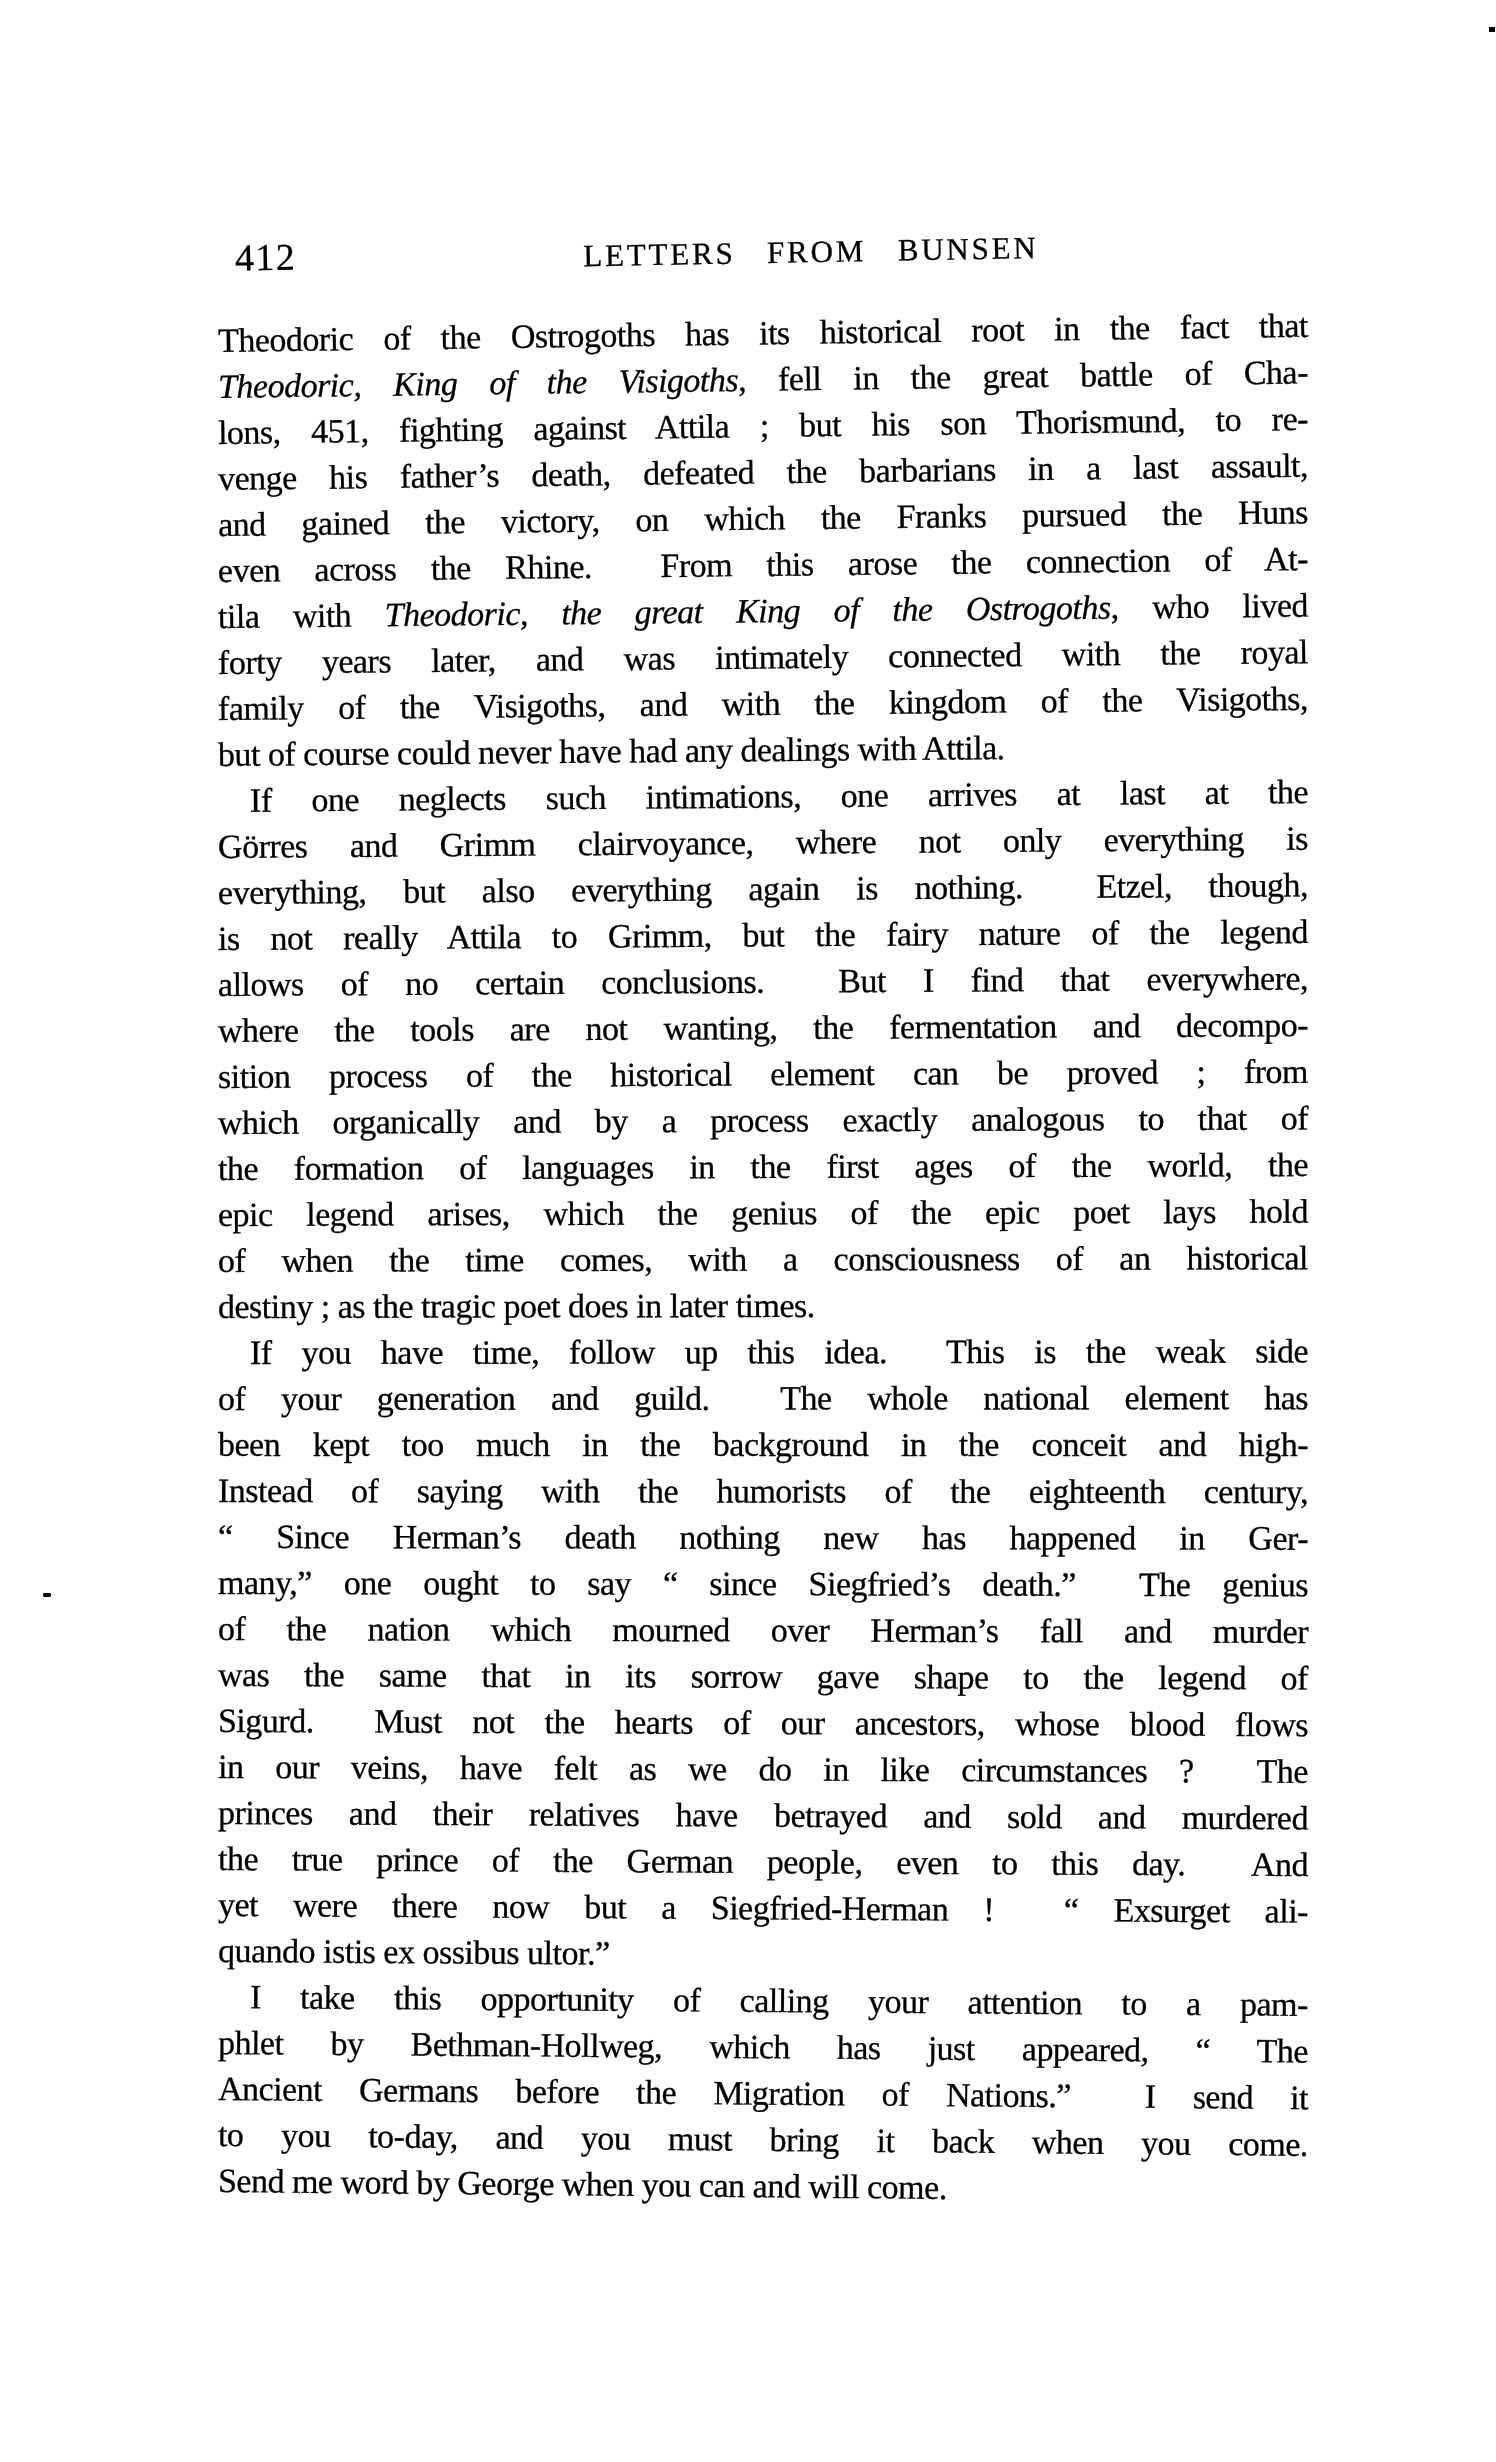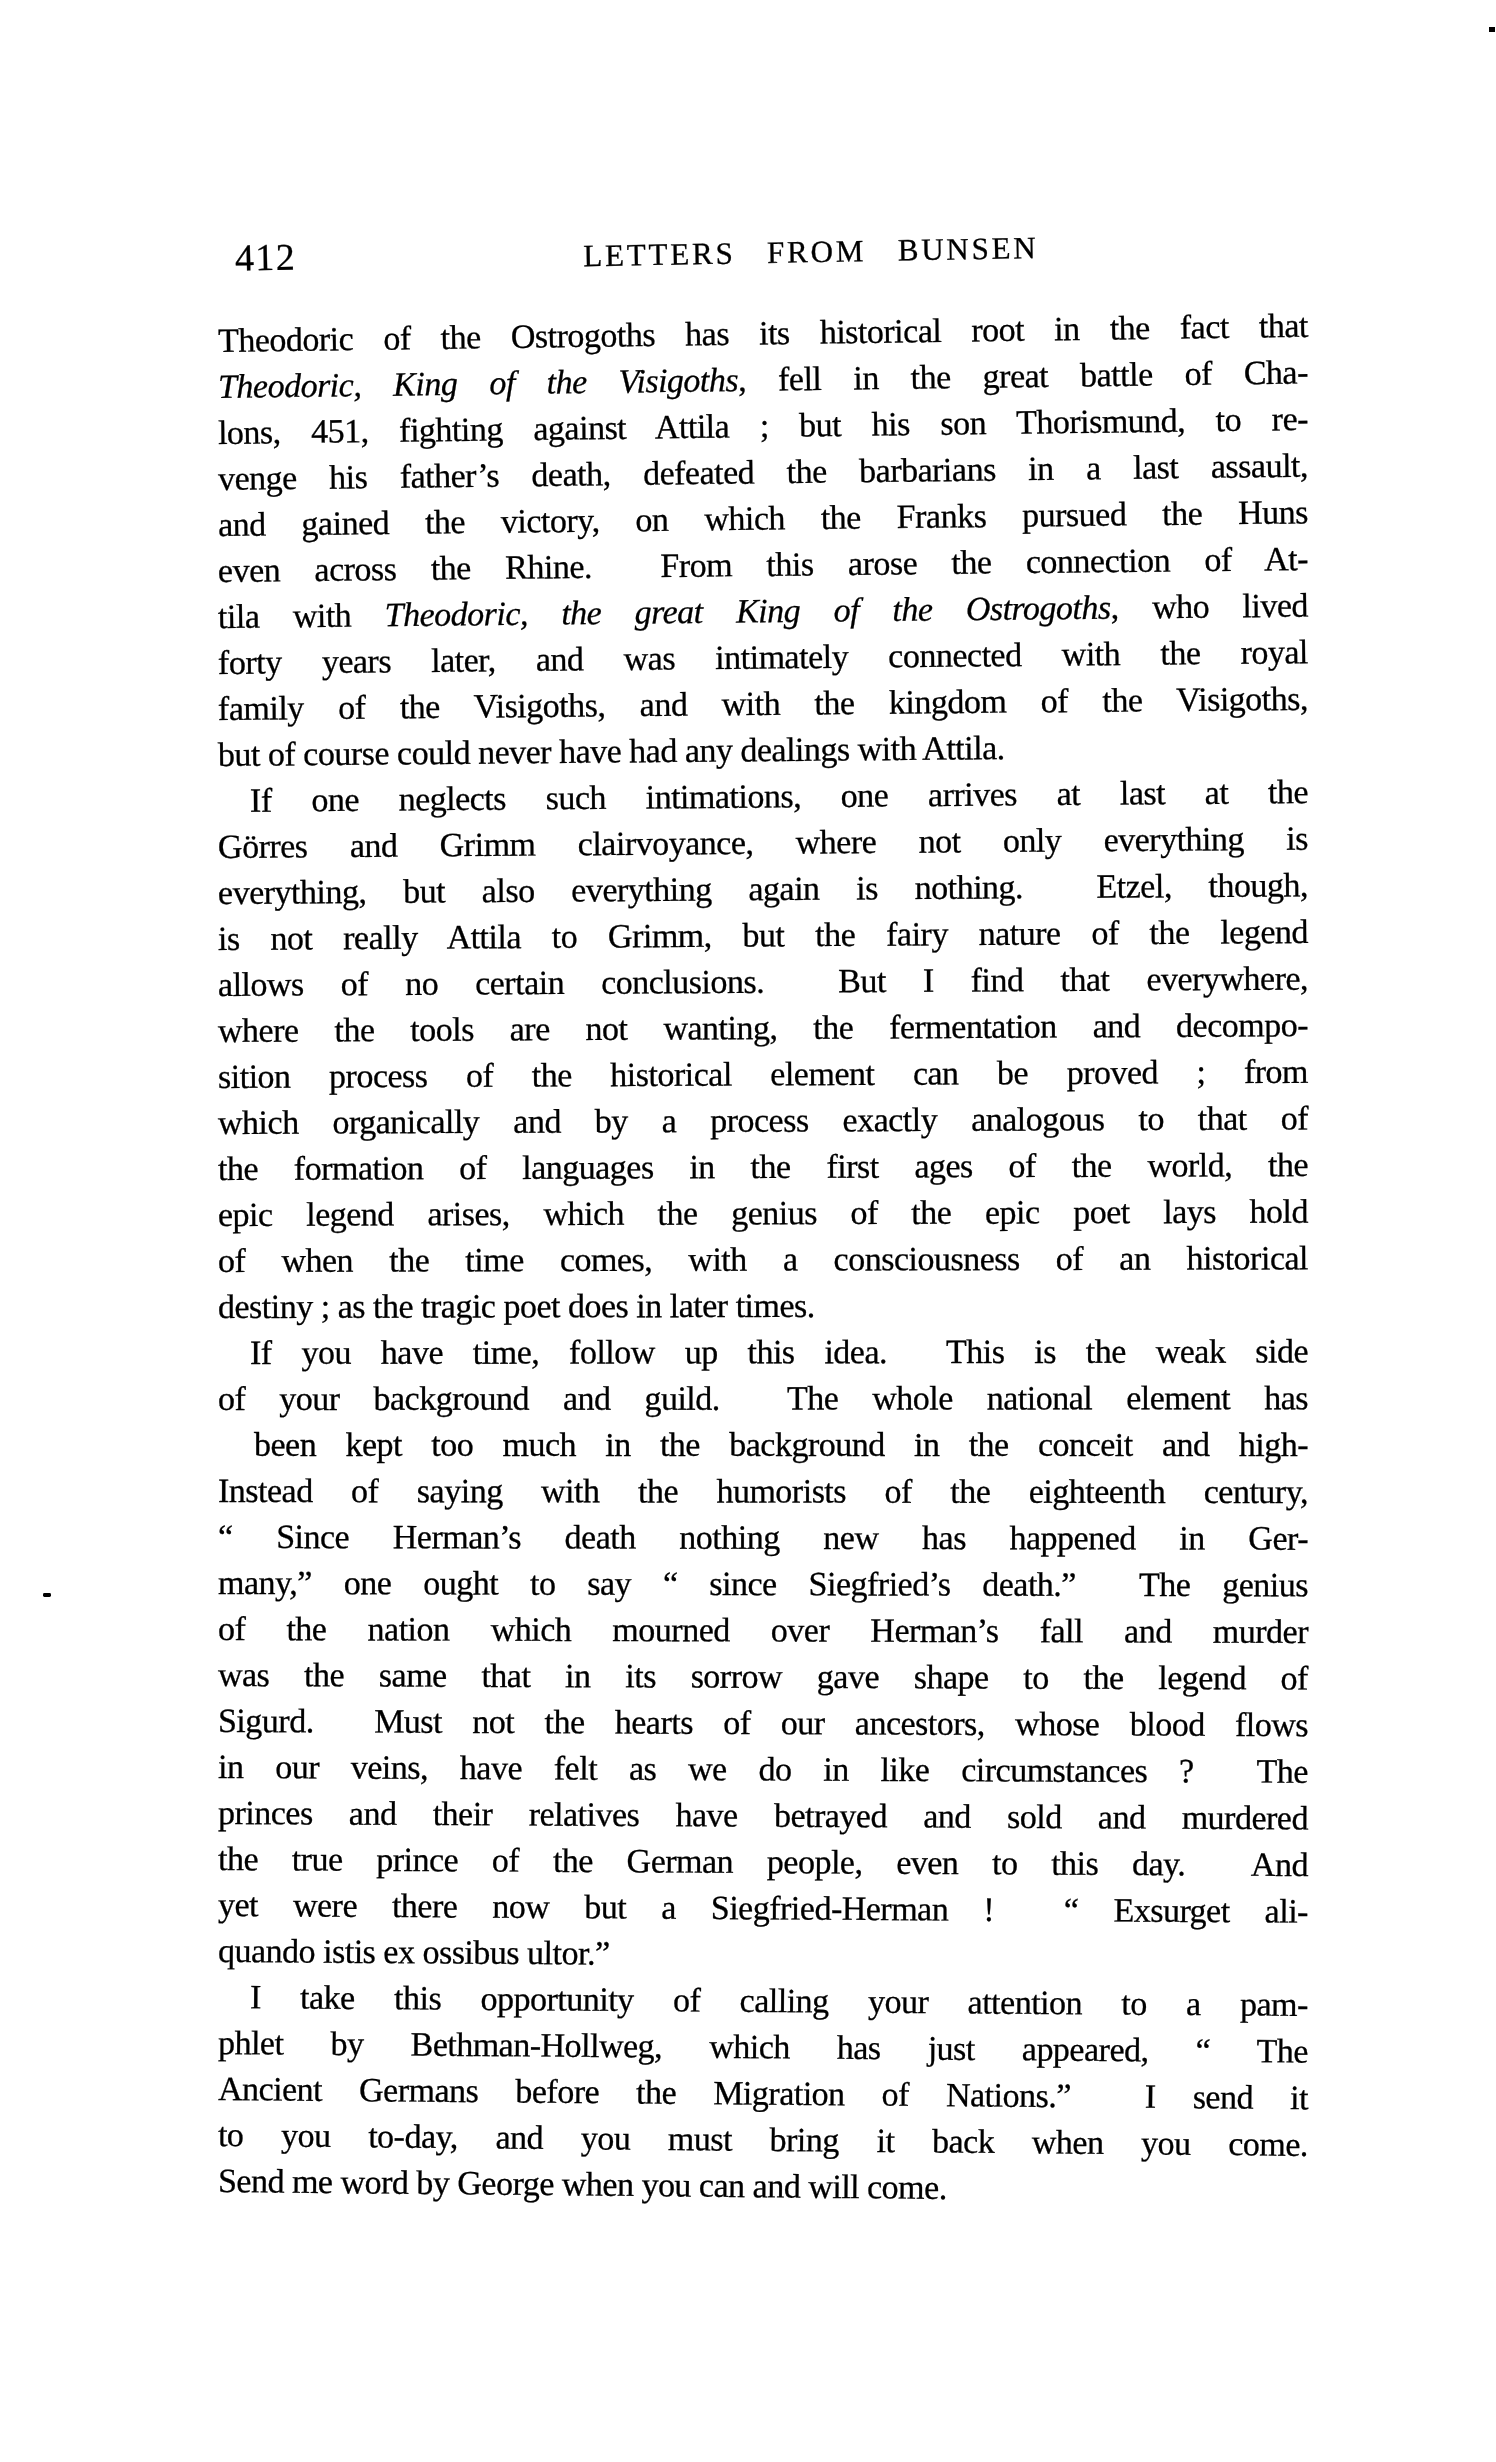--- a/index.html
+++ b/index.html
@@ -97,22 +97,22 @@
       <div class="line just" style="transform: rotate(-0.372deg);"><span>is not really Attila to Grimm, but the fairy nature of the legend</span></div>
       <div class="line just" style="transform: rotate(-0.339deg);"><span>allows of no certain conclusions.  But I find that everywhere,</span></div>
       <div class="line just" style="transform: rotate(-0.306deg);"><span>where the tools are not wanting, the fermentation and decompo-</span></div>
       <div class="line just" style="transform: rotate(-0.273deg);"><span>sition process of the historical element can be proved ; from</span></div>
       <div class="line just" style="transform: rotate(-0.24deg);"><span>which organically and by a process exactly analogous to that of</span></div>
       <div class="line just" style="transform: rotate(-0.207deg);"><span>the formation of languages in the first ages of the world, the</span></div>
       <div class="line just" style="transform: rotate(-0.174deg);"><span>epic legend arises, which the genius of the epic poet lays hold</span></div>
       <div class="line just" style="transform: rotate(-0.141deg);"><span>of when the time comes, with a consciousness of an historical</span></div>
       <div class="line" style="transform: rotate(-0.109deg);"><span>destiny ; as the tragic poet does in later times.</span></div>
       <div class="line just ind" style="transform: rotate(-0.076deg);"><span>If you have time, follow up this idea.  This is the weak side</span></div>
-      <div class="line just" style="transform: rotate(-0.043deg);"><span>of your background and guild.  The whole national element has</span></div>
-      <div class="line just" style="transform: rotate(-0.01deg); margin-left: 36px;"><span>been kept too much in the background in the conceit and high-</span></div>
+      <div class="line just" style="transform: rotate(-0.043deg);"><span>of your generation and guild.  The whole national element has</span></div>
+      <div class="line just" style="transform: rotate(-0.01deg);"><span>been kept too much in the background in the conceit and high-</span></div>
       <div class="line just" style="transform: rotate(0.056deg);"><span>Instead of saying with the humorists of the eighteenth century,</span></div>
       <div class="line just" style="transform: rotate(0.089deg);"><span>“ Since Herman’s death nothing new has happened in Ger-</span></div>
       <div class="line just" style="transform: rotate(0.122deg);"><span>many,” one ought to say “ since Siegfried’s death.”  The genius</span></div>
       <div class="line just" style="transform: rotate(0.155deg);"><span>of the nation which mourned over Herman’s fall and murder</span></div>
       <div class="line just" style="transform: rotate(0.188deg);"><span>was the same that in its sorrow gave shape to the legend of</span></div>
       <div class="line just" style="transform: rotate(0.221deg);"><span>Sigurd.  Must not the hearts of our ancestors, whose blood flows</span></div>
       <div class="line just" style="transform: rotate(0.254deg);"><span>in our veins, have felt as we do in like circumstances ?  The</span></div>
       <div class="line just" style="transform: rotate(0.287deg);"><span>princes and their relatives have betrayed and sold and murdered</span></div>
       <div class="line just" style="transform: rotate(0.32deg);"><span>the true prince of the German people, even to this day.  And</span></div>
       <div class="line just" style="transform: rotate(0.352deg);"><span>yet were there now but a Siegfried-Herman !  “ Exsurget ali-</span></div>

